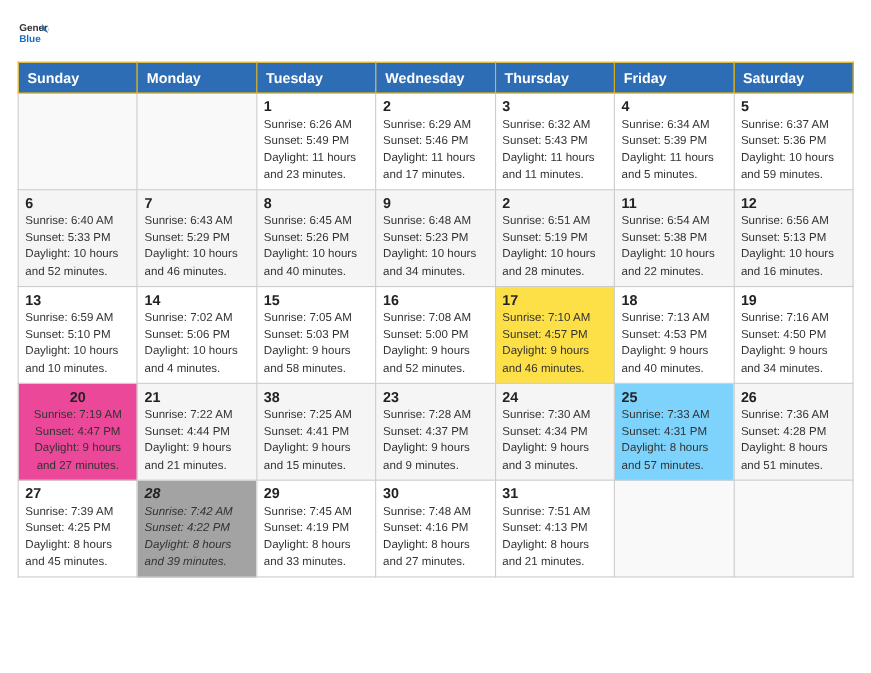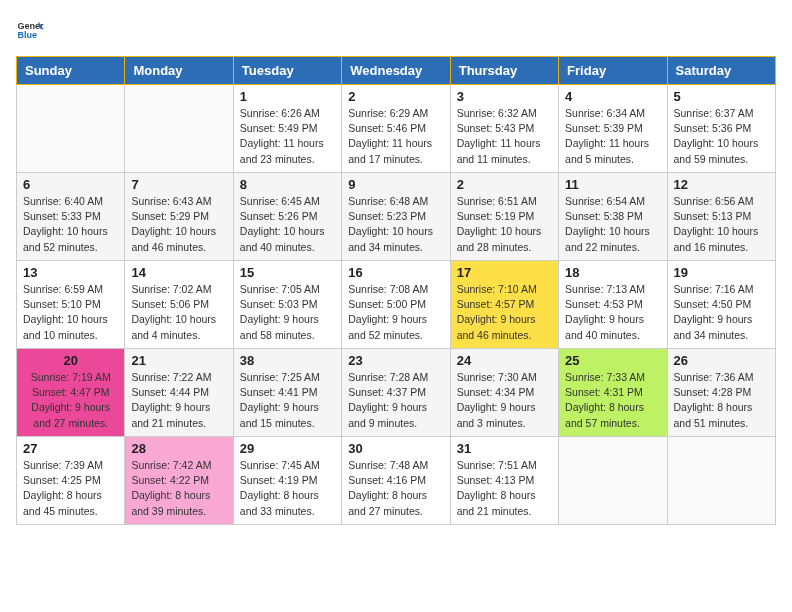--- a/index.html
+++ b/index.html
@@ -261,41 +261,41 @@
           <div class="day-info">Sunrise: 7:28 AM
 Sunset: 4:37 PM
 Daylight: 9 hours and 9 minutes.</div>
         </td>
         <td style="background: rgb(245, 245, 245);">
           <span class="day-num">24</span>
           <div class="day-info">Sunrise: 7:30 AM
 Sunset: 4:34 PM
 Daylight: 9 hours and 3 minutes.</div>
         </td>
-        <td style="background: #bef264;">
+        <td style="background: #7dd3fc;">
           <span class="day-num">25</span>
           <div class="day-info">Sunrise: 7:33 AM
 Sunset: 4:31 PM
 Daylight: 8 hours and 57 minutes.</div>
         </td>
         <td style="background: rgb(245, 245, 245);">
           <span class="day-num">26</span>
           <div class="day-info">Sunrise: 7:36 AM
 Sunset: 4:28 PM
 Daylight: 8 hours and 51 minutes.</div>
         </td>
       </tr>
       <tr>
         <td style="background: rgb(255, 255, 255);">
           <span class="day-num">27</span>
           <div class="day-info">Sunrise: 7:39 AM
 Sunset: 4:25 PM
 Daylight: 8 hours and 45 minutes.</div>
         </td>
-        <td style="background: #f9a8d4;">
+        <td style="background: #a3a3a3; font-style: italic;">
           <span class="day-num">28</span>
           <div class="day-info">Sunrise: 7:42 AM
 Sunset: 4:22 PM
 Daylight: 8 hours and 39 minutes.</div>
         </td>
         <td style="background: rgb(255, 255, 255);">
           <span class="day-num">29</span>
           <div class="day-info">Sunrise: 7:45 AM
 Sunset: 4:19 PM
 Daylight: 8 hours and 33 minutes.</div>

